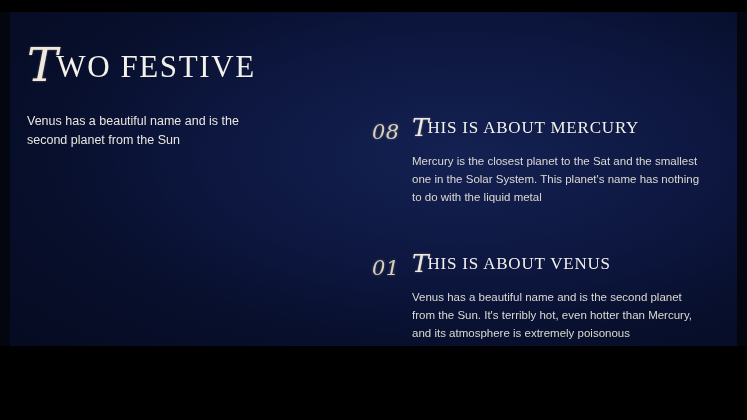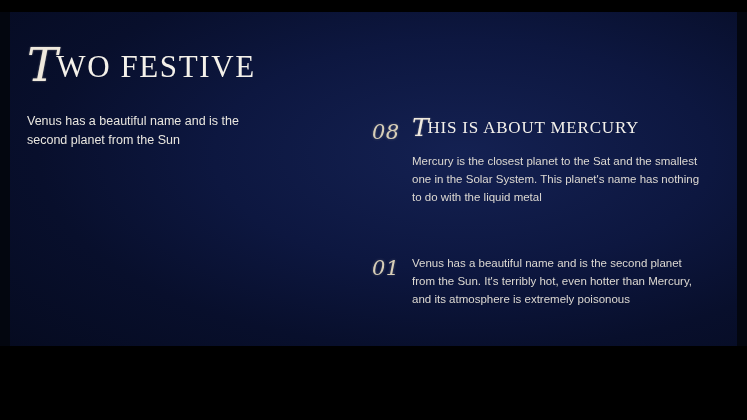--- a/index.html
+++ b/index.html
@@ -156,18 +156,19 @@
       <div class="num">08</div>
       <div class="item-body">
         <h2 class="item-title"><span class="drop2">T</span><span>his is about Mercury</span></h2>
         <div class="item-text">Mercury is the closest planet to the Sat and the smallest one in the Solar System. This planet's name has nothing to do with the liquid metal</div>
       </div>
     </div>
 
     <div class="item">
       <div class="num">01</div>
       <div class="item-body">
+        <h2 class="item-title"><span class="drop2">T</span><span>his is about Venus</span></h2>
         <div class="item-text">Venus has a beautiful name and is the second planet from the Sun. It's terribly hot, even hotter than Mercury, and its atmosphere is extremely poisonous</div>
       </div>
     </div>
 
   </div>
 </div>
 
 </body></html>

